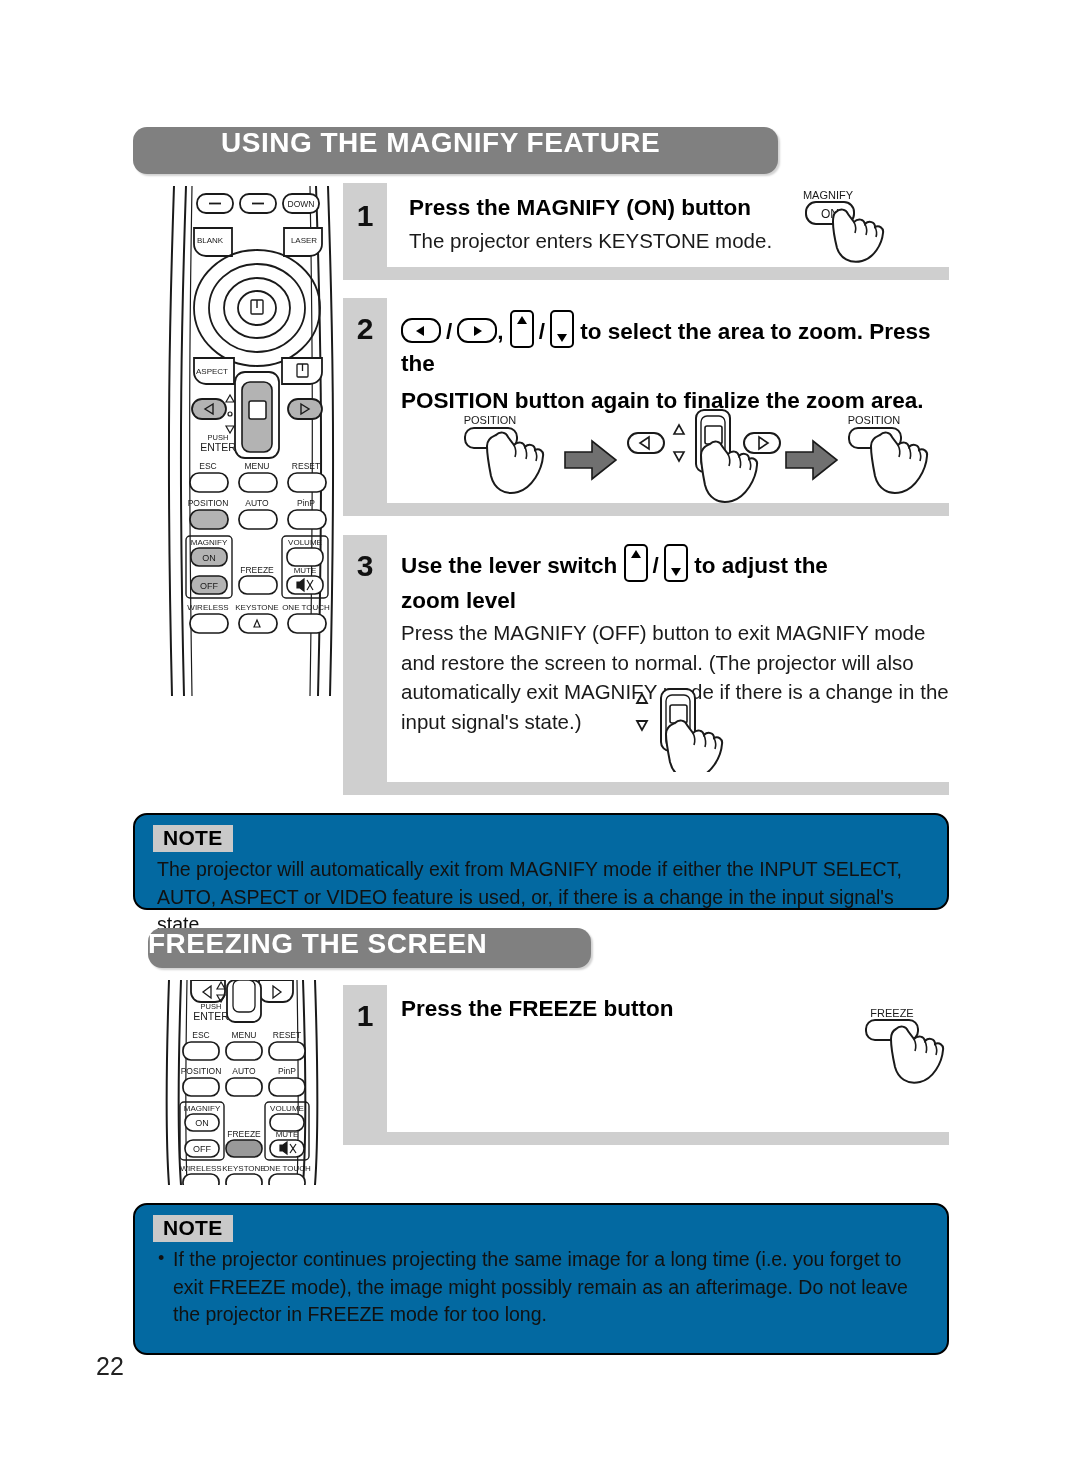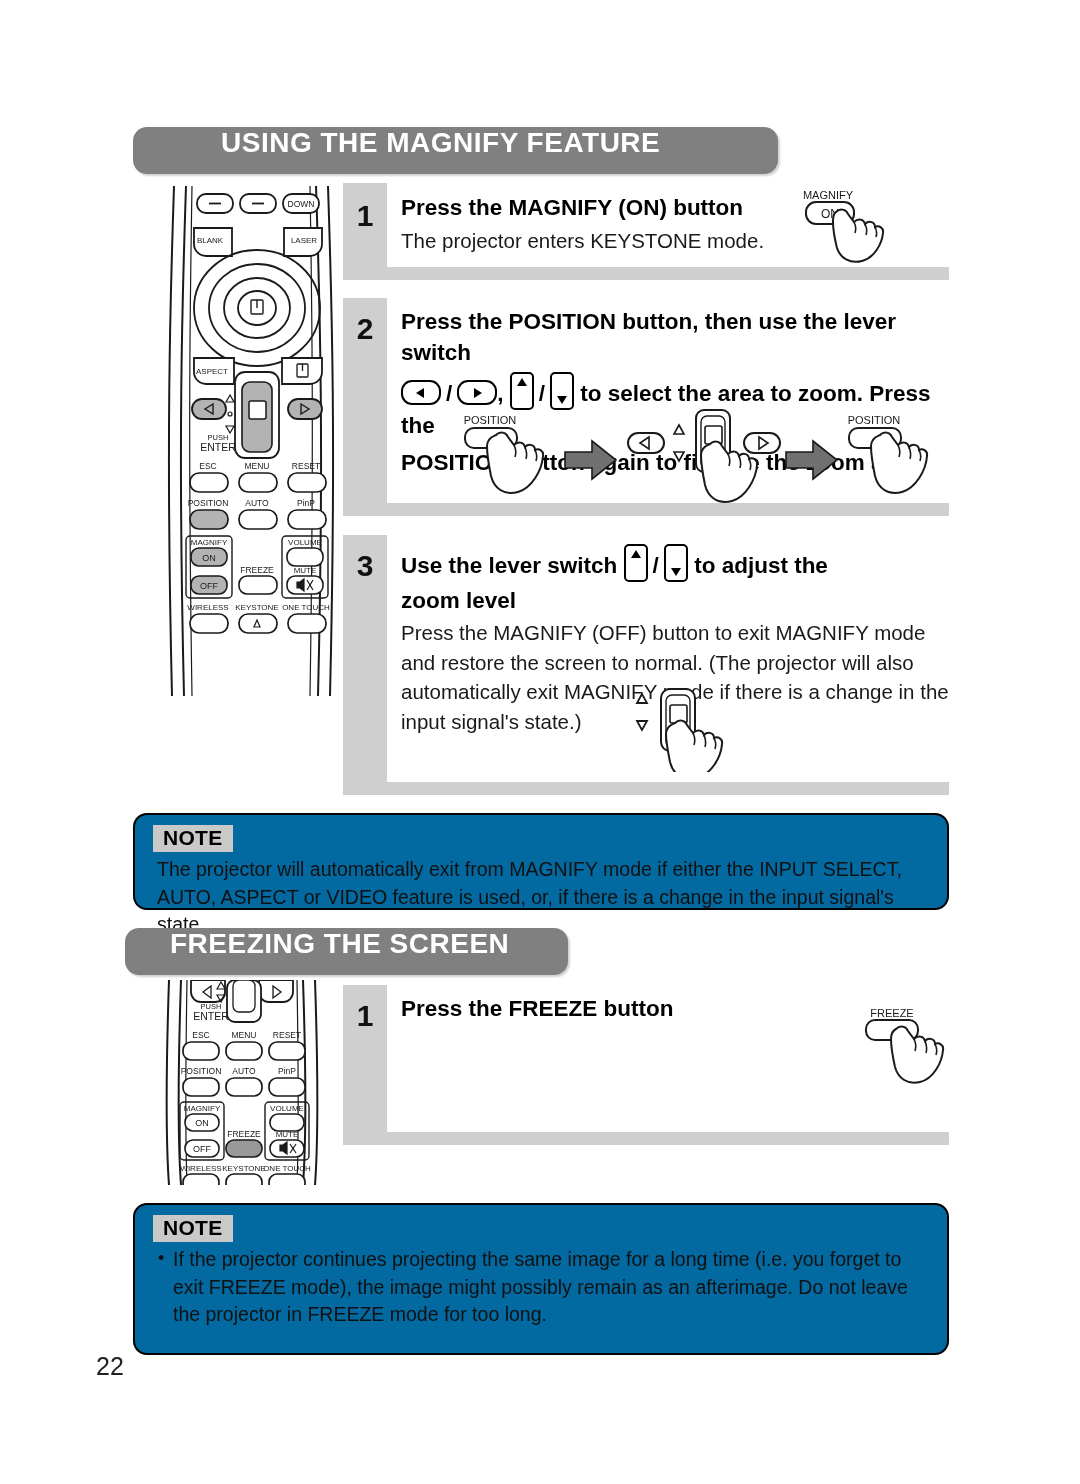--- a/index.html
+++ b/index.html
@@ -210,21 +210,21 @@
       <g fill="none" stroke="#1a1a1a" stroke-width="1.2">
         <polygon points="98,441 104,441 101,434"></polygon>
       </g>
     </svg>
   </div>
 
   <div class="step" style="left:343px;top:183px;width:606px;height:97px;">
     <div class="leftbar" style="height:84px;"></div>
     <div class="botbar"></div>
     <div class="num" style="top:16px;">1</div>
-    <div class="body" style="top:9px;width:540px;">
+    <div class="body" style="top:9px;width:540px;margin-left:8px;">
       <div class="s-title">Press the MAGNIFY (ON) button</div>
       <div class="s-text" style="margin-top:3px;">The projector enters KEYSTONE mode.</div>
     </div>
   </div>
 
   <div class="illu" style="left:800px;top:188px;width:100px;height:78px;">
     <svg width="100" height="78" viewBox="0 0 100 78">
       <text x="28" y="11" font-family="Liberation Sans, sans-serif" font-size="11" text-anchor="middle" fill="#1a1a1a">MAGNIFY</text>
       <rect x="6" y="14" width="48" height="22" rx="10" fill="#fff" stroke="#1a1a1a" stroke-width="2"></rect>
       <text x="30" y="30" font-family="Liberation Sans, sans-serif" font-size="12" text-anchor="middle" fill="#1a1a1a">ON</text>
@@ -233,21 +233,20 @@
       <path d="M65 36 C67 40 67 44 66 47" fill="none" stroke="#1a1a1a" stroke-width="1.6"></path>
       <path d="M75 39 C77 43 77 46 76 49" fill="none" stroke="#1a1a1a" stroke-width="1.6"></path>
     </svg>
   </div>
 
   <div class="step" style="left:343px;top:298px;width:606px;height:218px;">
     <div class="leftbar" style="height:205px;"></div>
     <div class="botbar"></div>
     <div class="num" style="top:14px;">2</div>
     <div class="body" style="top:8px;width:545px;">
-      <div class="s-title">Press the POSITION button, then use the lever switch</div>
       <div class="s-title" style="margin-top:4px;">
         <span class="oval left"></span><span class="sep">/</span><span class="oval right"></span><span style="font-weight:bold;">,</span>&nbsp;<span class="lever up"></span><span class="sep">/</span><span class="lever dn"></span>&nbsp;<span>to select the area to zoom. Press the</span>
       </div>
       <div class="s-title" style="margin-top:6px;">POSITION button again to finalize the zoom area.</div>
     </div>
   </div>
 
   <div class="illu" style="left:452px;top:408px;width:500px;height:104px;">
     <svg width="500" height="104" viewBox="0 0 500 104">
 
@@ -315,21 +314,21 @@
       <path d="M89 50 C91 54 91 58 90 61" fill="none" stroke="#1a1a1a" stroke-width="1.6"></path>
     </svg>
   </div>
 
   <div class="note" style="left:133px;top:813px;width:816px;height:97px;box-sizing:border-box;">
     <div class="tag">NOTE</div>
     <div class="ntext">The projector will automatically exit from MAGNIFY mode if either the INPUT SELECT,</div>
     <div class="ntext">AUTO, ASPECT or VIDEO feature is used, or, if there is a change in the input signal's state.</div>
   </div>
 
-  <div class="sec-head" style="left:125px;top:928px;width:443px;height:47px;font-size:28px;padding-left:45px;box-sizing:border-box;">
+  <div class="sec-head" style="left:148px;top:928px;width:443px;height:40px;font-size:28px;box-sizing:border-box;">
     <span>FREEZING THE SCREEN</span>
   </div>
 
   <div class="illu" style="left:155px;top:980px;width:175px;height:205px;">
     <svg width="175" height="205" viewBox="0 0 175 205">
       <g fill="none" stroke="#1a1a1a" stroke-width="2">
         <path d="M14 0 C12 60 10 150 14 205"></path>
         <path d="M26 0 C24 60 22 150 26 205"></path>
         <path d="M160 0 C162 60 164 150 160 205"></path>
         <path d="M148 0 C150 60 152 150 148 205"></path>

